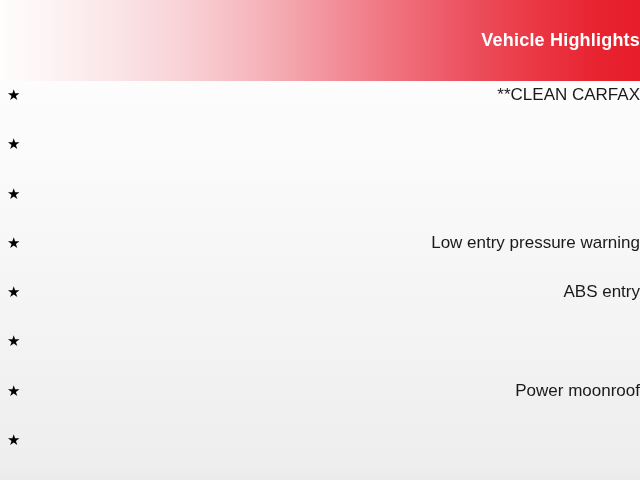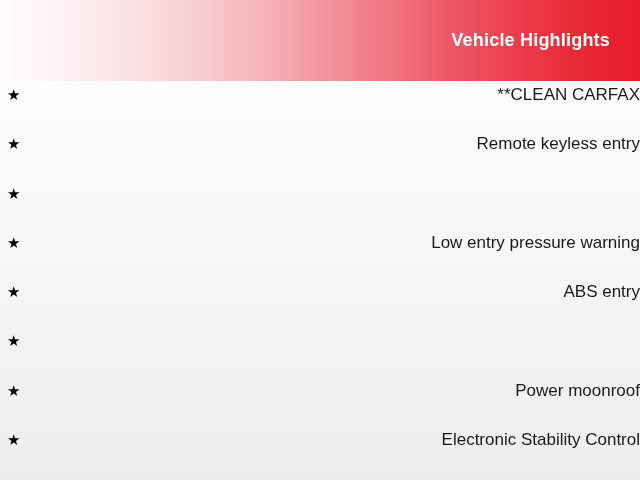--- a/index.html
+++ b/index.html
@@ -38,21 +38,20 @@
         #f2909a 52%,
         #ef6e7a 63%,
         #ec4e5c 74%,
         #ea3441 85%,
         #e8222f 94%,
         #e71d2a 100%);
     display: flex;
     align-items: center;
     justify-content: flex-end;
     box-sizing: border-box;
-    padding-right: 30px;
   }
 
   .header-title {
     color: #ffffff;
     font-size: 18px;
     font-weight: bold;
     letter-spacing: 0.2px;
     line-height: 1;
     padding-bottom: 2px;
     white-space: nowrap;
@@ -104,21 +103,20 @@
     <div class="header-title">Vehicle Highlights</div>
   </div>
 
   <ul class="highlights">
     <li class="highlight-item">
       <span class="bullet-star">★</span>
       <span class="highlight-label">**CLEAN CARFAX</span>
     </li>
     <li class="highlight-item">
       <span class="bullet-star">★</span>
-      <span class="highlight-label">Remote keyless entry</span>
     </li>
     <li class="highlight-item">
       <span class="bullet-star">★</span>
     </li>
     <li class="highlight-item">
       <span class="bullet-star">★</span>
       <span class="highlight-label">Low entry pressure warning</span>
     </li>
     <li class="highlight-item">
       <span class="bullet-star">★</span>
@@ -126,17 +124,16 @@
     </li>
     <li class="highlight-item">
       <span class="bullet-star">★</span>
     </li>
     <li class="highlight-item">
       <span class="bullet-star">★</span>
       <span class="highlight-label">Power moonroof</span>
     </li>
     <li class="highlight-item">
       <span class="bullet-star">★</span>
-      <span class="highlight-label">Electronic Stability Control</span>
     </li>
   </ul>
 
 </div>
 
 </body></html>

